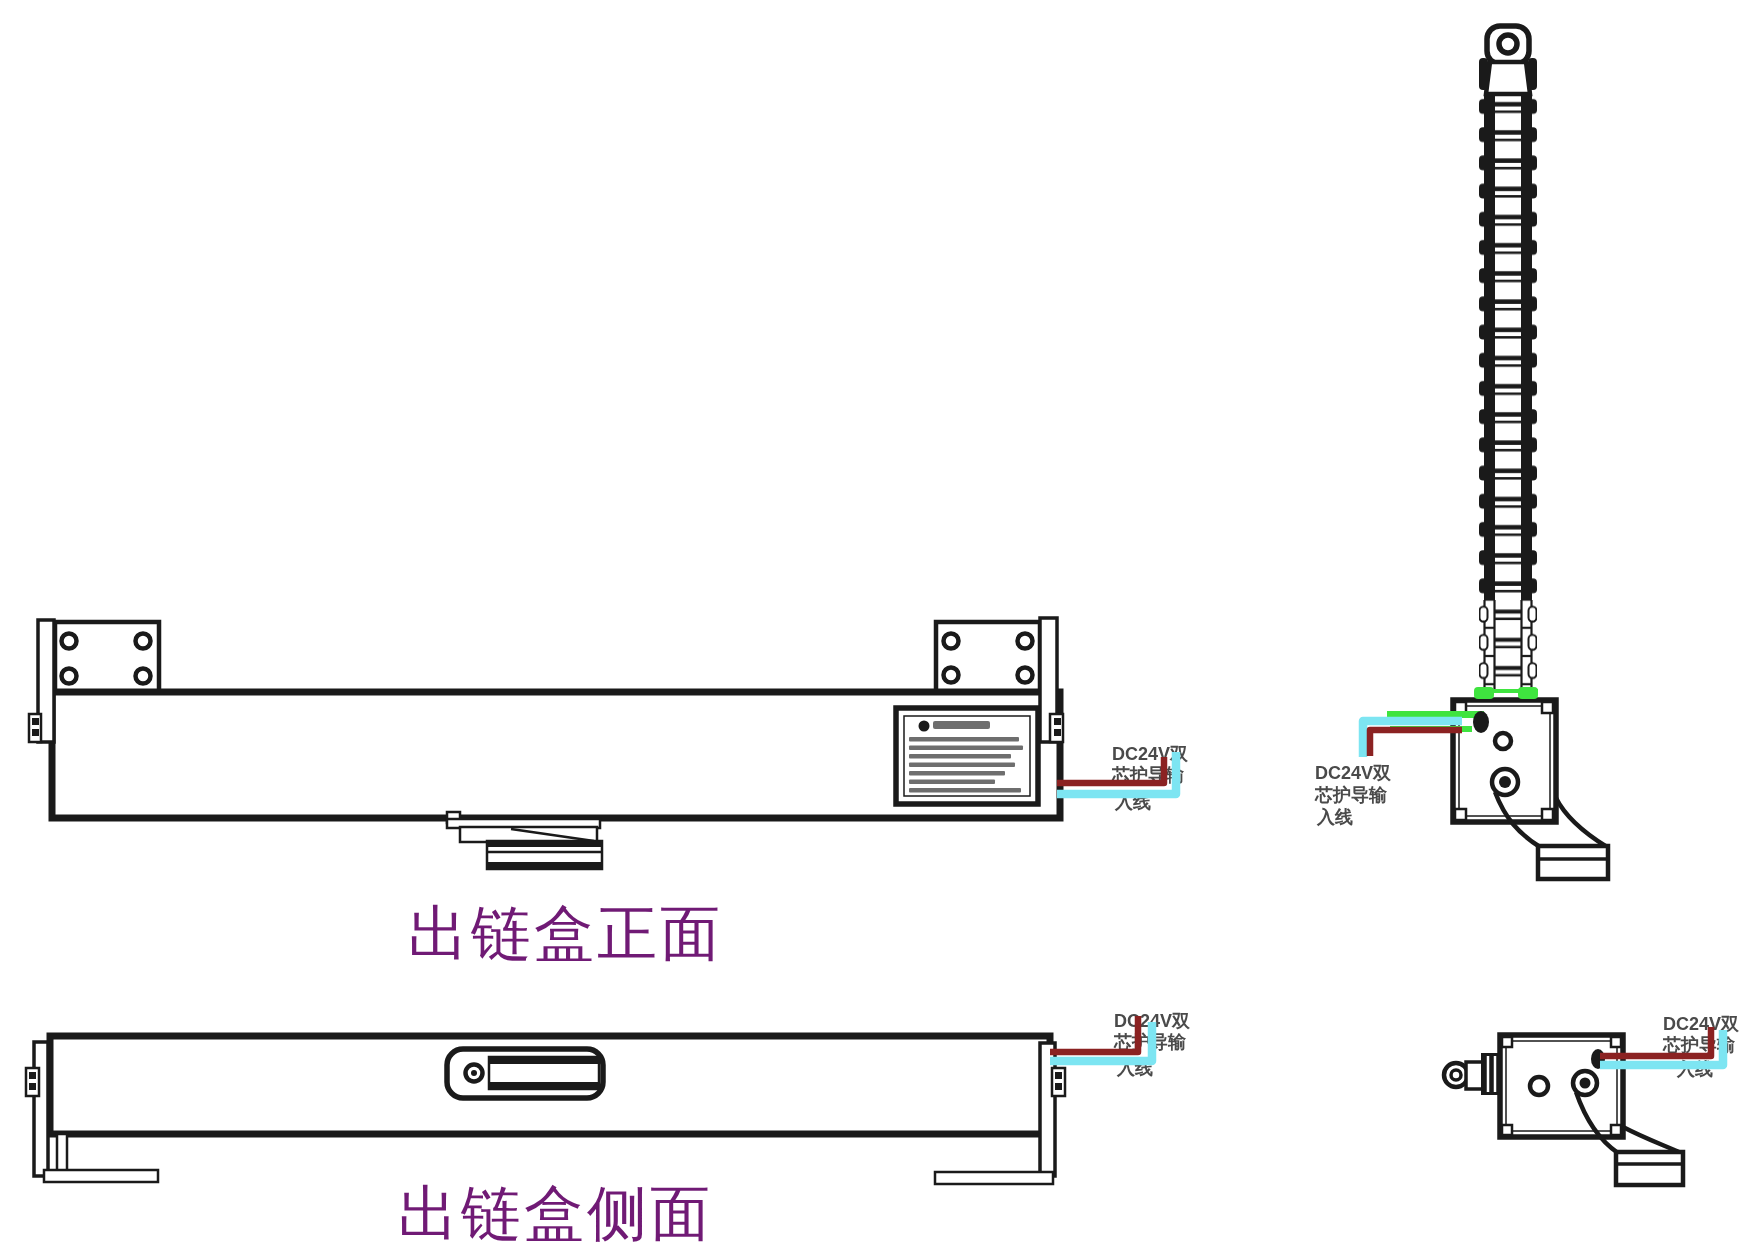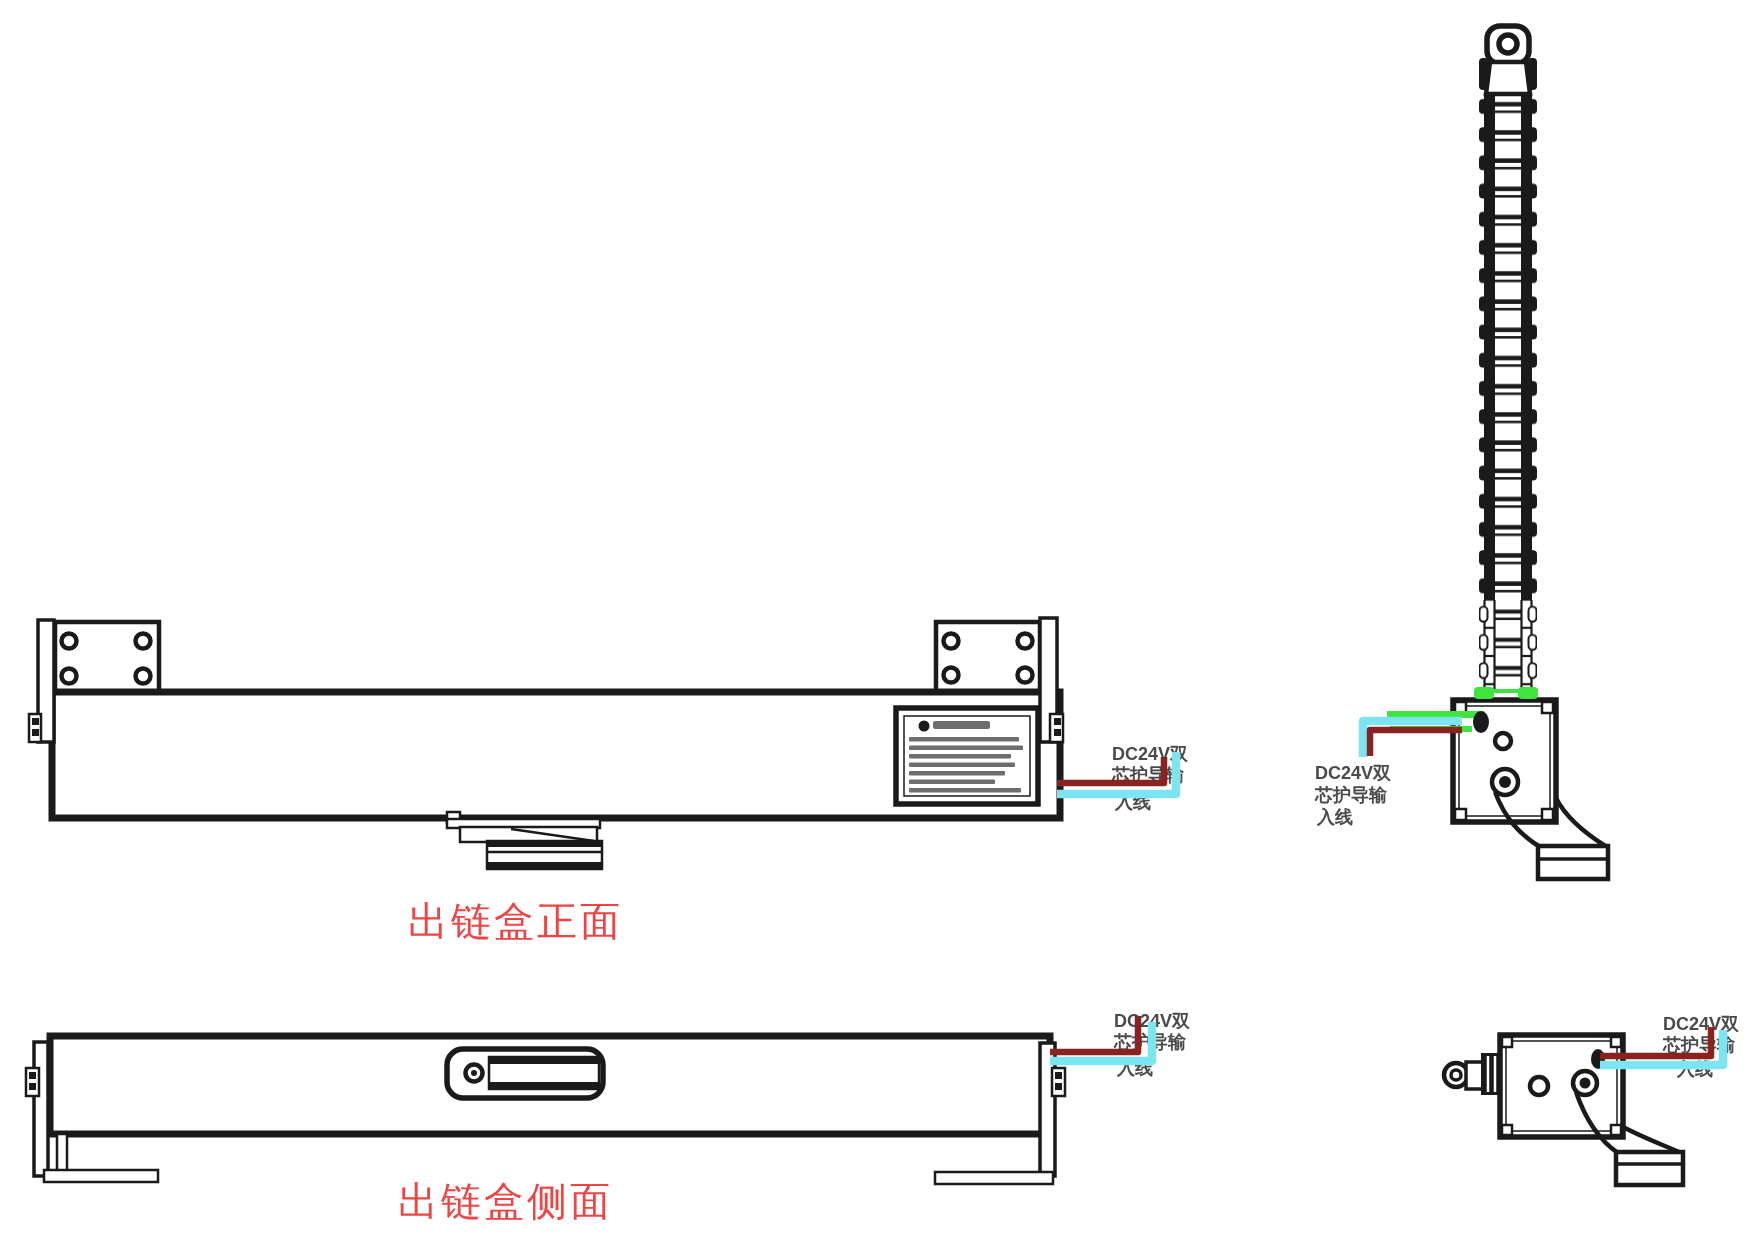--- a/index.html
+++ b/index.html
@@ -13,22 +13,22 @@
   .k4{stroke:#1a1a1a;stroke-width:4.5;fill:#fff}
   .k5{stroke:#1a1a1a;stroke-width:5.5;fill:#fff}
   .k7{stroke:#1a1a1a;stroke-width:7;fill:#fff}
   .ln2{stroke:#1a1a1a;stroke-width:2.5;fill:none}
   .ln3{stroke:#1a1a1a;stroke-width:3.5;fill:none}
   .ln4{stroke:#1a1a1a;stroke-width:4.5;fill:none}
   .f{fill:#1a1a1a;stroke:none}
   .bar{fill:#4a4a4a;opacity:.8}
   .wire{fill:none;stroke-linejoin:round;stroke-linecap:butt}
   .wl{font:700 18px "Liberation Sans",sans-serif;fill:#4a4a4a;filter:blur(.3px)}
-  .title{position:absolute;font-family:Liberation Sans, sans-serif;font-size:40px;
-         color:#ef4444;letter-spacing:3px;white-space:nowrap;filter:blur(.3px)}
+  .title{position:absolute;font-family:Liberation Sans, sans-serif;font-size:60px;
+         color:#701a75;letter-spacing:3px;white-space:nowrap;filter:blur(.3px)}
   #front-title{left:408px;top:894px;}
   #side-title{left:398px;top:1174px;}
 </style>
 </head>
 <body>
 
 <div id="stage">
 
 <svg width="1748" height="1248" viewBox="0 0 1748 1248">
   <defs>

